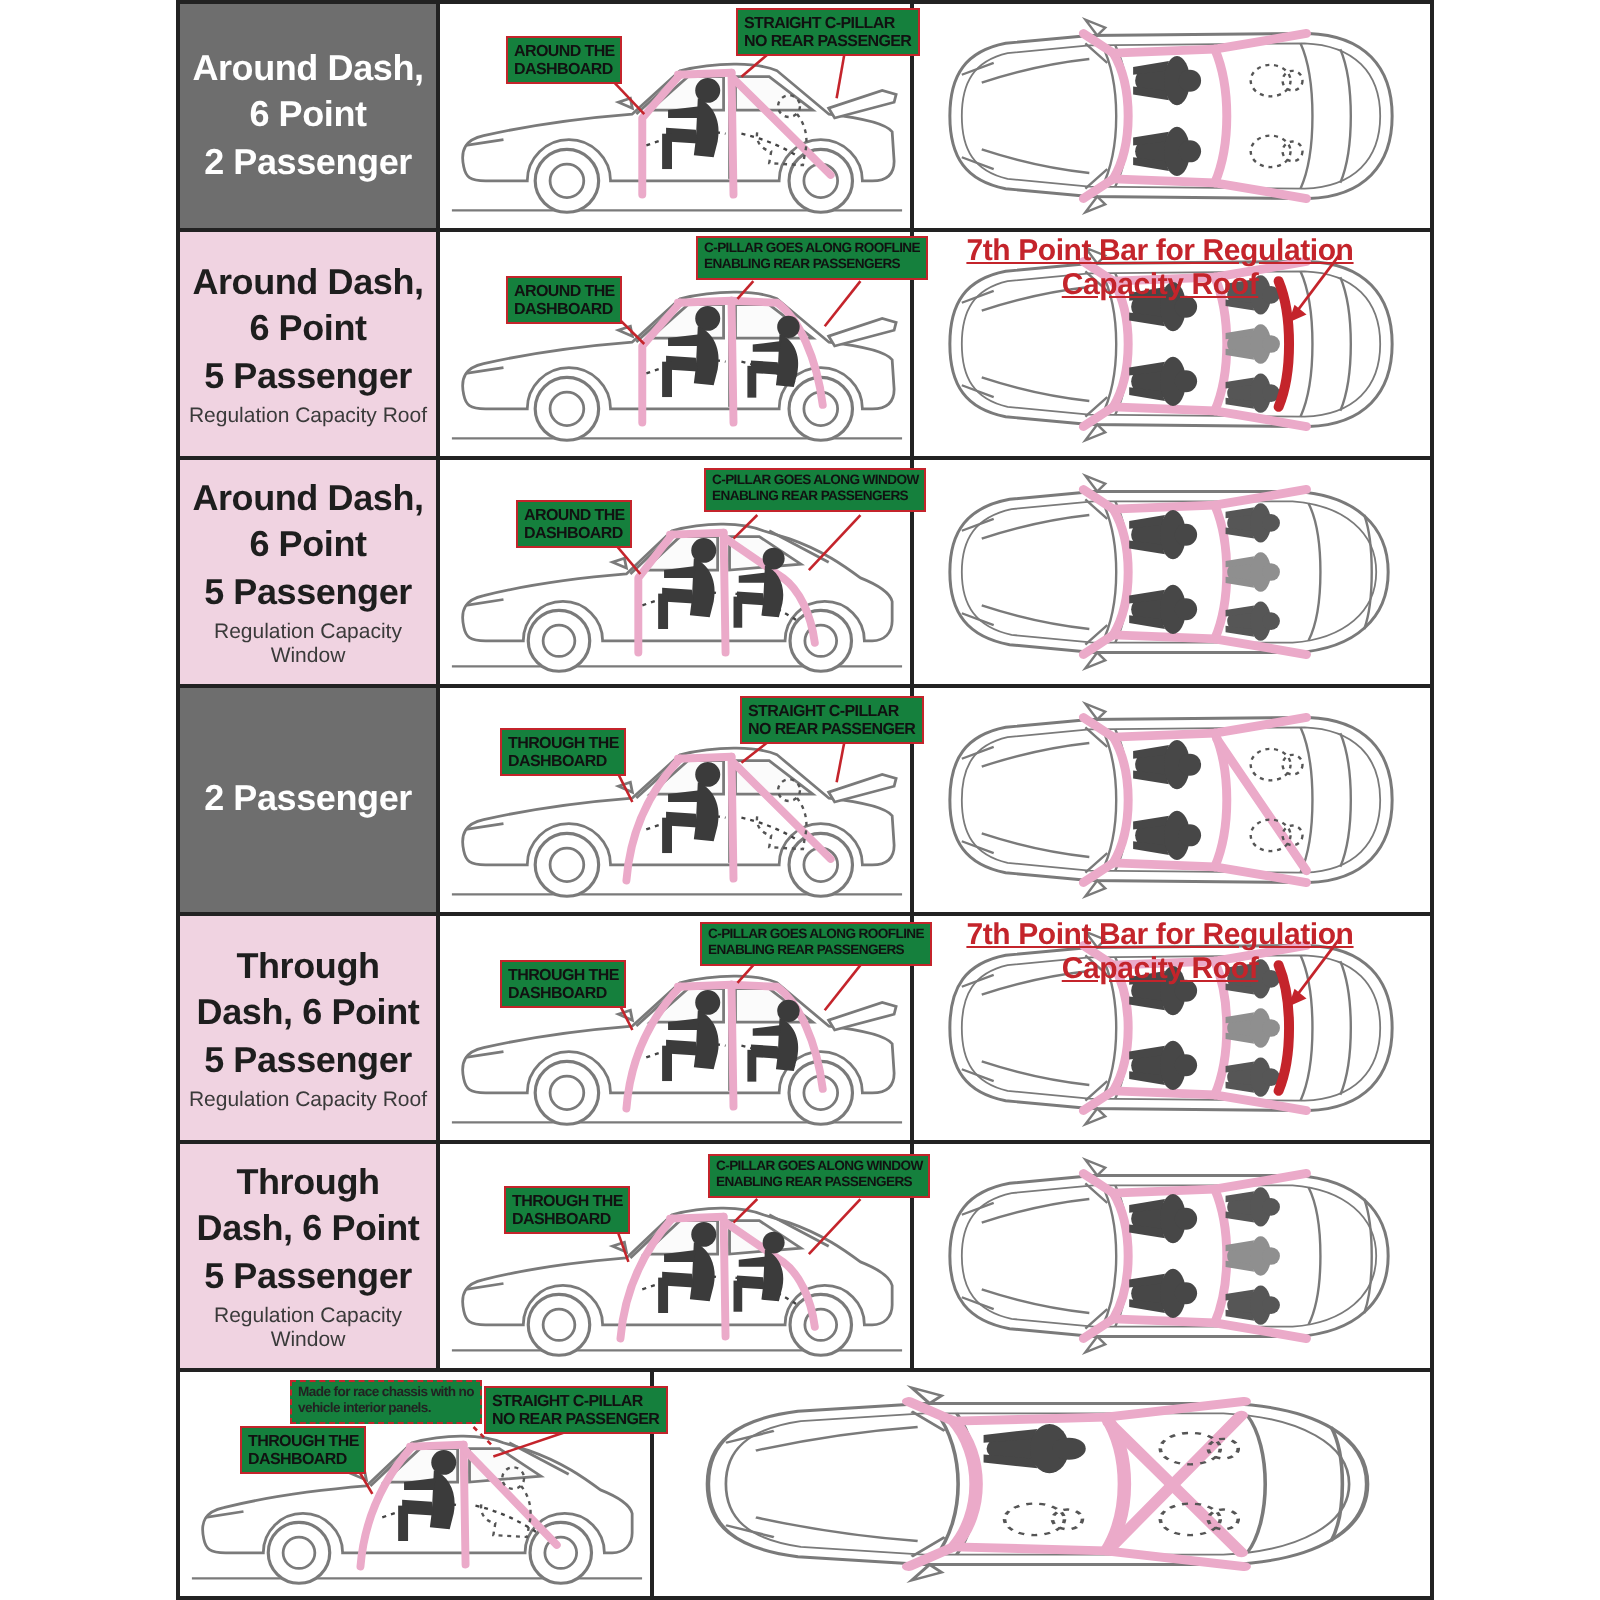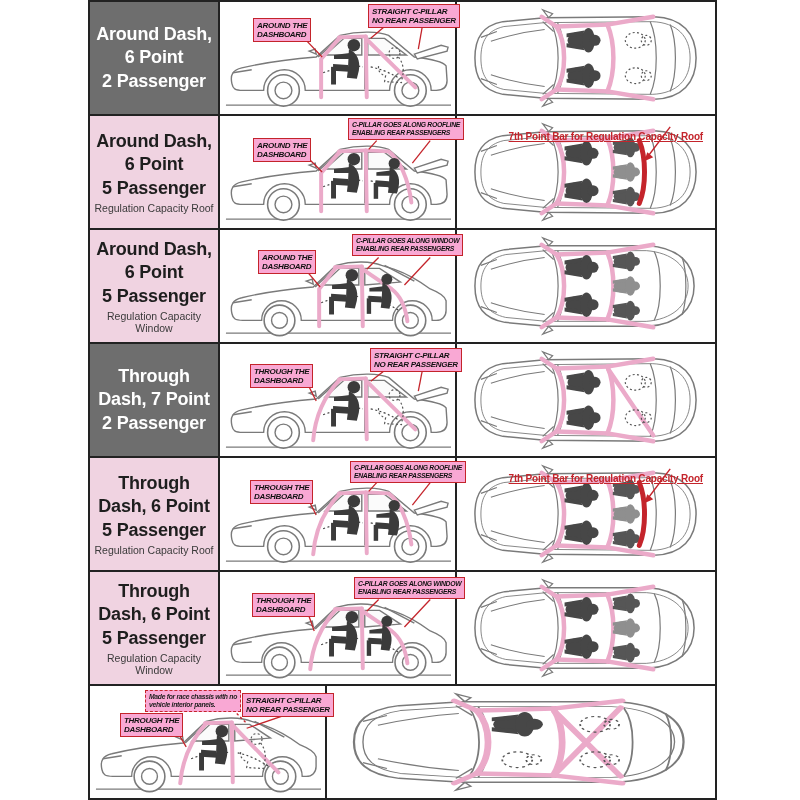--- a/index.html
+++ b/index.html
@@ -15,27 +15,27 @@
   .cell-label.gray{background:#6e6e6e;color:#ffffff;}
   .cell-label.pink{background:#f0d3e1;color:#1e1e1e;}
   .lbl-line{font-weight:bold;font-size:18px;line-height:1.3;letter-spacing:-0.2px;}
   .lbl-sub{font-size:10.5px;margin-top:2px;}
   .pink .lbl-sub{color:#3a3a3a;}
   .gray .lbl-sub{font-weight:bold;font-size:11px;}
   .cell-side{flex:0 0 237px;width:237px;position:relative;border-right:2px solid #222;
              box-sizing:border-box;background:#fff;}
   .cell-top{flex:1 1 auto;position:relative;background:#fff;}
   svg.fill{position:absolute;left:0;top:0;width:100%;height:100%;}
-  .callout{position:absolute;background:#f9a8d4;border:1.6px solid #c4242b;color:#111;
+  .callout{position:absolute;background:#15803d;border:1.6px solid #c4242b;color:#111;
            font-weight:bold;font-size:8px;line-height:1.15;letter-spacing:-0.3px;
-           padding:2px 3px;white-space:nowrap;z-index:2;font-style:italic;}
+           padding:2px 3px;white-space:nowrap;z-index:2;}
   .callout.wide{font-size:6.8px;}
   .callout.dotted{border-style:dashed;color:#222;}
-  .rednote{position:absolute;top:15px;left:0;right:12px;text-align:right;color:#c4242b;
-           font-weight:bold;font-size:10px;letter-spacing:-0.2px;text-decoration:underline;z-index:2;}
+  .rednote{position:absolute;top:1px;left:0;right:12px;text-align:center;color:#c4242b;
+           font-weight:bold;font-size:15px;letter-spacing:-0.2px;text-decoration:underline;z-index:2;}
 </style>
 </head>
 <body>
 
 <svg width="0" height="0" style="position:absolute" aria-hidden="true">
 <defs>
   <g id="sedan-side" stroke="#7a7a7a" fill="none" stroke-width="1.4">
     <line x1="6" y1="105" x2="233" y2="105" stroke-width="1.2"></line>
     <path fill="#fff" d="M12,83 C10,74 13,69 22,67 C48,61 72,58 97,56 L121,34 C141,29 161,30 170,34 L196,56 C213,58 225,61 228,65 L229,80 C229,87 225,90 218,90 L213,90 A21,21 0 0 0 171,90 L86,90 A21,21 0 0 0 44,90 L23,90 C15,90 13,88 12,83 Z"></path>
     <path d="M99,56 L122,35"></path>
@@ -269,21 +269,20 @@
           <use href="#occ-top" transform="translate(130,76)" style="color:#474747"></use>
           <use href="#occ-top" transform="translate(174,32) scale(0.8)" style="color:#565656"></use>
           <use href="#occ-top" transform="translate(174,57) scale(0.8)" style="color:#8f8f8f"></use>
           <use href="#occ-top" transform="translate(174,82) scale(0.8)" style="color:#565656"></use>
         </svg>
       </div>
     </div>
 
     <div class="row">
       <div class="cell-label gray">
-        <div class="lbl-line">Through Dash, 7 Point</div>
         <div class="lbl-line">2 Passenger</div>
       </div>
       <div class="cell-side">
         <svg class="fill" viewBox="0 0 237 114" preserveAspectRatio="none">
           <use href="#sedan-side"></use>
           <g stroke="#ebaac9" stroke-width="4" fill="none" stroke-linecap="round" stroke-linejoin="round">
             <path d="M121,36 C106,52 96,72 94,98"></path>
               <path d="M120,36 L147,35"></path>
             <path d="M147,35 L148,97"></path>
               <path d="M148,38 L197,87"></path>

